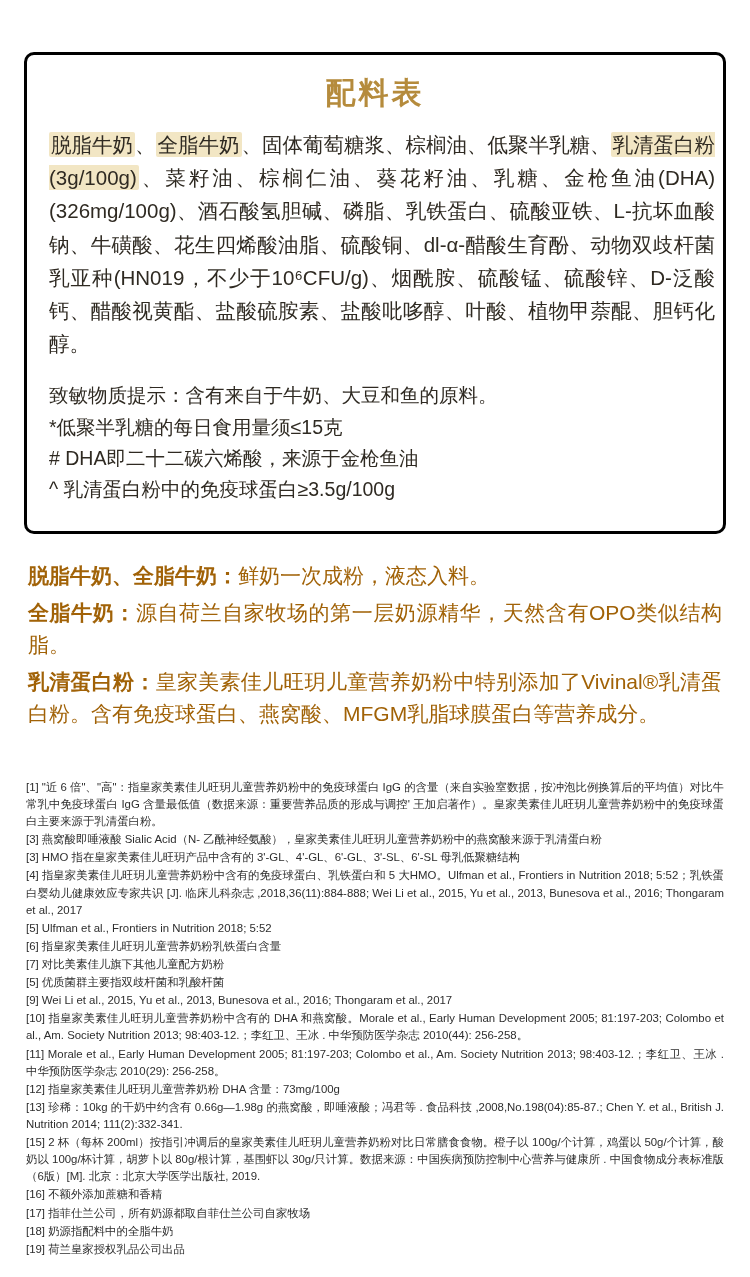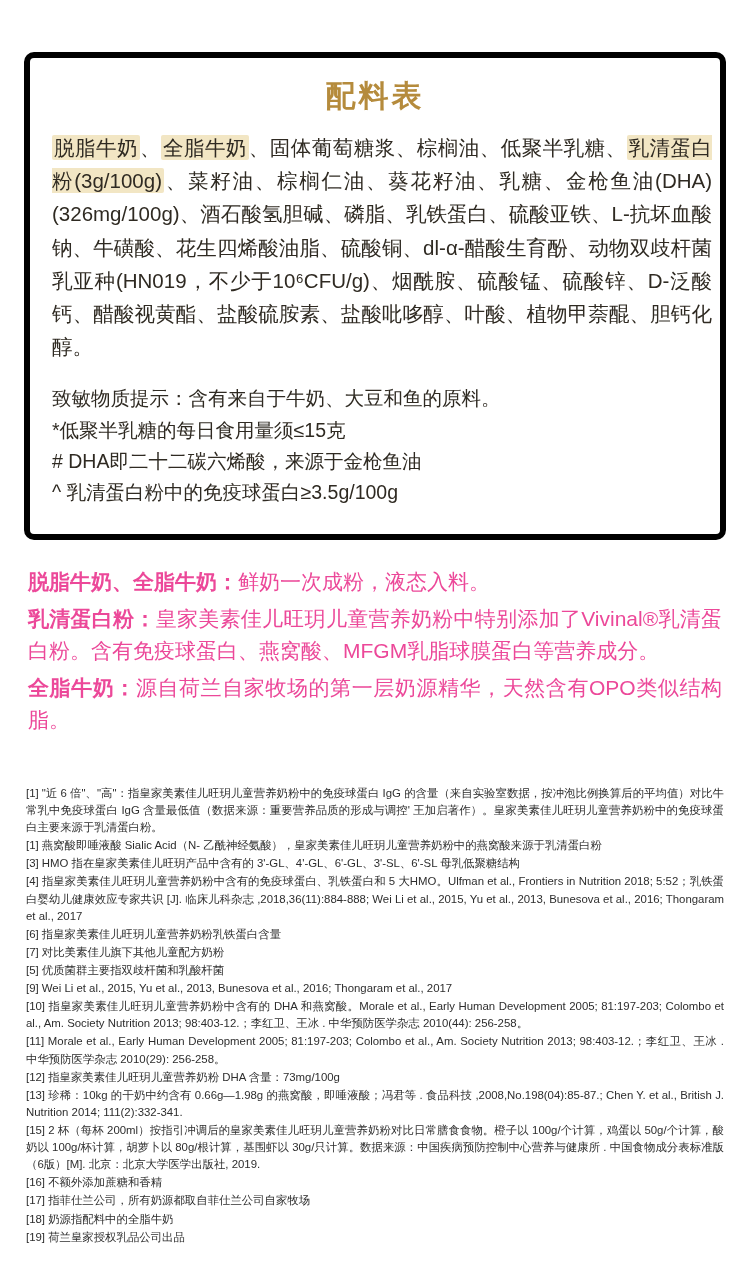--- a/index.html
+++ b/index.html
@@ -8,21 +8,21 @@
     background:#ffffff;
     font-family:"Liberation Sans","DejaVu Sans",sans-serif;
     color:#3a2f20;
     -webkit-font-smoothing:antialiased;
   }
   .page{width:750px;min-height:1277px;position:relative;box-sizing:border-box;padding:0;}
 
   
   .card{
     margin:52px 24px 0 24px;
-    border:6px solid #000000;
+    border:3px solid #000000;
     border-radius:10px;
     background:#ffffff;
     box-sizing:border-box;
     padding:0 0 26px 0;
   }
   .card-title{
     text-align:center;
     color:#b58b3c;
     font-size:30px;
     font-weight:bold;
@@ -44,21 +44,21 @@
     color:#2f2a22;
   }
   .note.small-gap{margin-top:20px;}
   .note.tight{}
 
   
   .desc{
     margin:26px 28px 0 28px;
     font-size:21px;
     line-height:1.55;
-    color:#ec4899;
+    color:#a16207;
     text-align:justify;
   }
   .desc p{margin:0 0 4px 0;}
   .desc b{font-weight:bold;}
 
   
   .footnotes{
     margin:48px 26px 20px 26px;
     font-size:11.4px;
     line-height:1.5;
@@ -76,29 +76,30 @@
     <div class="card-title">配料表</div>
     <div class="card-body"><span class="hl">脱脂牛奶</span><span>、</span><span class="hl">全脂牛奶</span><span>、固体葡萄糖浆、棕榈油、低聚半乳糖、</span><span class="hl">乳清蛋白粉(3g/100g)</span><span>、菜籽油、棕榈仁油、葵花籽油、乳糖、金枪鱼油(DHA)(326mg/100g)、酒石酸氢胆碱、磷脂、乳铁蛋白、硫酸亚铁、L-抗坏血酸钠、牛磺酸、花生四烯酸油脂、硫酸铜、dl-α-醋酸生育酚、动物双歧杆菌乳亚种(HN019，不少于10⁶CFU/g)、烟酰胺、硫酸锰、硫酸锌、D-泛酸钙、醋酸视黄酯、盐酸硫胺素、盐酸吡哆醇、叶酸、植物甲萘醌、胆钙化醇。</span></div>
     <div class="note small-gap">致敏物质提示：含有来自于牛奶、大豆和鱼的原料。</div>
     <div class="note tight">*低聚半乳糖的每日食用量须≤15克</div>
     <div class="note tight"># DHA即二十二碳六烯酸，来源于金枪鱼油</div>
     <div class="note tight">^ 乳清蛋白粉中的免疫球蛋白≥3.5g/100g</div>
   </div>
 
   <div class="desc">
       <p><b>脱脂牛奶、全脂牛奶：</b><span>鲜奶一次成粉，液态入料。</span></p>
+      <p><b>全脂牛奶：</b><span>源自荷兰自家牧场的第一层奶源精华，天然含有OPO类似结构脂。</span></p>
       <p><b>乳清蛋白粉：</b><span>皇家美素佳儿旺玥儿童营养奶粉中特别添加了Vivinal®乳清蛋白粉。含有免疫球蛋白、燕窝酸、MFGM乳脂球膜蛋白等营养成分。</span></p>
-      <p><b>全脂牛奶：</b><span>源自荷兰自家牧场的第一层奶源精华，天然含有OPO类似结构脂。</span></p>
     </div>
 
   <div class="footnotes">
       <div>[1] "近 6 倍"、"高"：指皇家美素佳儿旺玥儿童营养奶粉中的免疫球蛋白 IgG 的含量（来自实验室数据，按冲泡比例换算后的平均值）对比牛常乳中免疫球蛋白 IgG 含量最低值（数据来源：重要营养品质的形成与调控' 王加启著作）。皇家美素佳儿旺玥儿童营养奶粉中的免疫球蛋白主要来源于乳清蛋白粉。</div>
-      <div>[1] 燕窝酸即唾液酸 Sialic Acid（N- 乙酰神经氨酸），皇家美素佳儿旺玥儿童营养奶粉中的燕窝酸来源于乳清蛋白粉</div>
+      <div>[3] 燕窝酸即唾液酸 Sialic Acid（N- 乙酰神经氨酸），皇家美素佳儿旺玥儿童营养奶粉中的燕窝酸来源于乳清蛋白粉</div>
       <div>[3] HMO 指在皇家美素佳儿旺玥产品中含有的 3'-GL、4'-GL、6'-GL、3'-SL、6'-SL 母乳低聚糖结构</div>
       <div>[4] 指皇家美素佳儿旺玥儿童营养奶粉中含有的免疫球蛋白、乳铁蛋白和 5 大HMO。Ulfman et al., Frontiers in Nutrition 2018; 5:52；乳铁蛋白婴幼儿健康效应专家共识 [J]. 临床儿科杂志 ,2018,36(11):884-888; Wei Li et al., 2015, Yu et al., 2013, Bunesova et al., 2016; Thongaram et al., 2017</div>
+      <div>[5] Ulfman et al., Frontiers in Nutrition 2018; 5:52</div>
       <div>[6] 指皇家美素佳儿旺玥儿童营养奶粉乳铁蛋白含量</div>
       <div>[7] 对比美素佳儿旗下其他儿童配方奶粉</div>
       <div>[5] 优质菌群主要指双歧杆菌和乳酸杆菌</div>
       <div>[9] Wei Li et al., 2015, Yu et al., 2013, Bunesova et al., 2016; Thongaram et al., 2017</div>
       <div>[10] 指皇家美素佳儿旺玥儿童营养奶粉中含有的 DHA 和燕窝酸。Morale et al., Early Human Development 2005; 81:197-203; Colombo et al., Am. Society Nutrition 2013; 98:403-12.；李红卫、王冰 . 中华预防医学杂志 2010(44): 256-258。</div>
       <div>[11] Morale et al., Early Human Development 2005; 81:197-203; Colombo et al., Am. Society Nutrition 2013; 98:403-12.；李红卫、王冰 . 中华预防医学杂志 2010(29): 256-258。</div>
       <div>[12] 指皇家美素佳儿旺玥儿童营养奶粉 DHA 含量：73mg/100g</div>
       <div>[13] 珍稀：10kg 的干奶中约含有 0.66g—1.98g 的燕窝酸，即唾液酸；冯君等 . 食品科技 ,2008,No.198(04):85-87.; Chen Y. et al., British J. Nutrition 2014; 111(2):332-341.</div>
       <div>[15] 2 杯（每杯 200ml）按指引冲调后的皇家美素佳儿旺玥儿童营养奶粉对比日常膳食食物。橙子以 100g/个计算，鸡蛋以 50g/个计算，酸奶以 100g/杯计算，胡萝卜以 80g/根计算，基围虾以 30g/只计算。数据来源：中国疾病预防控制中心营养与健康所 . 中国食物成分表标准版（6版）[M]. 北京：北京大学医学出版社, 2019.</div>
       <div>[16] 不额外添加蔗糖和香精</div>

